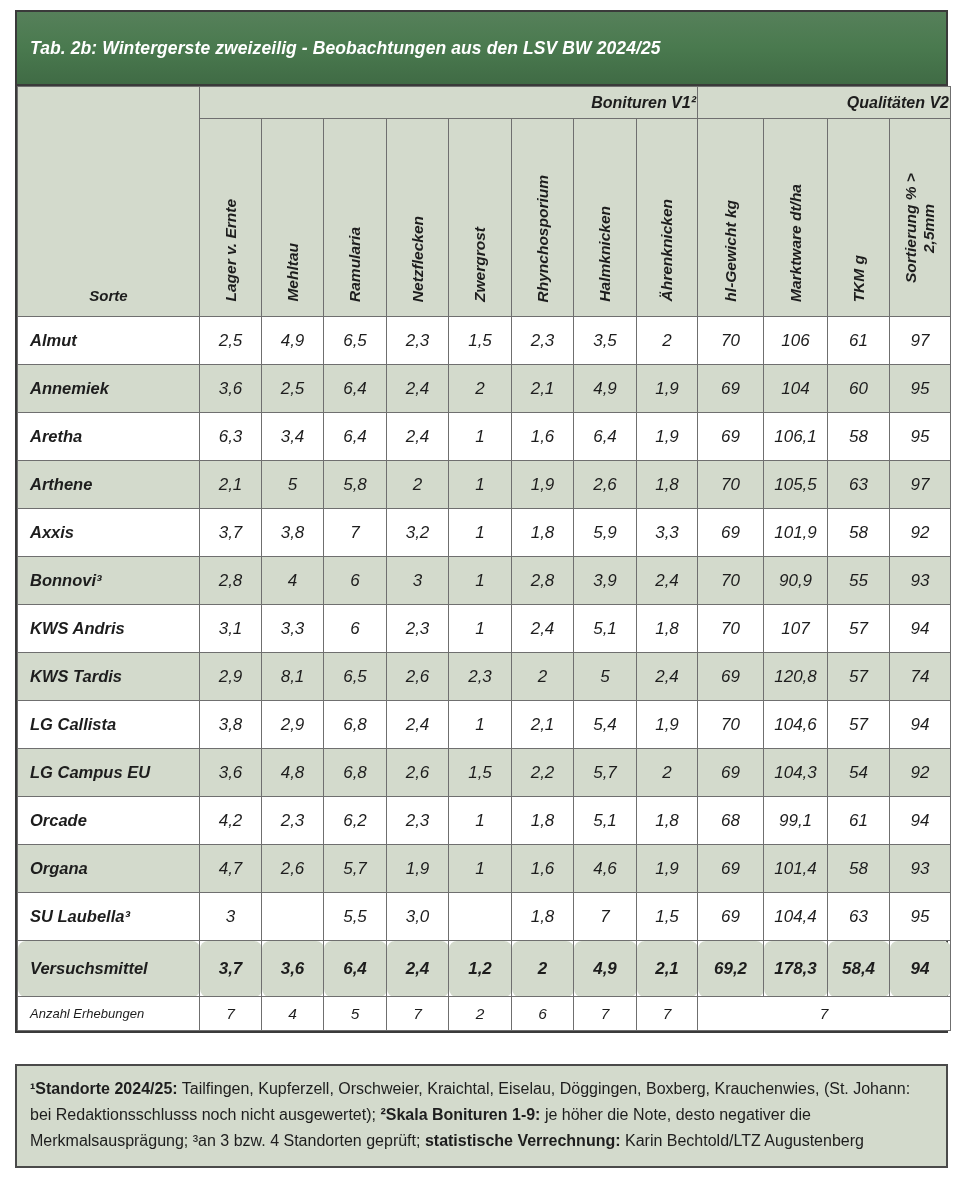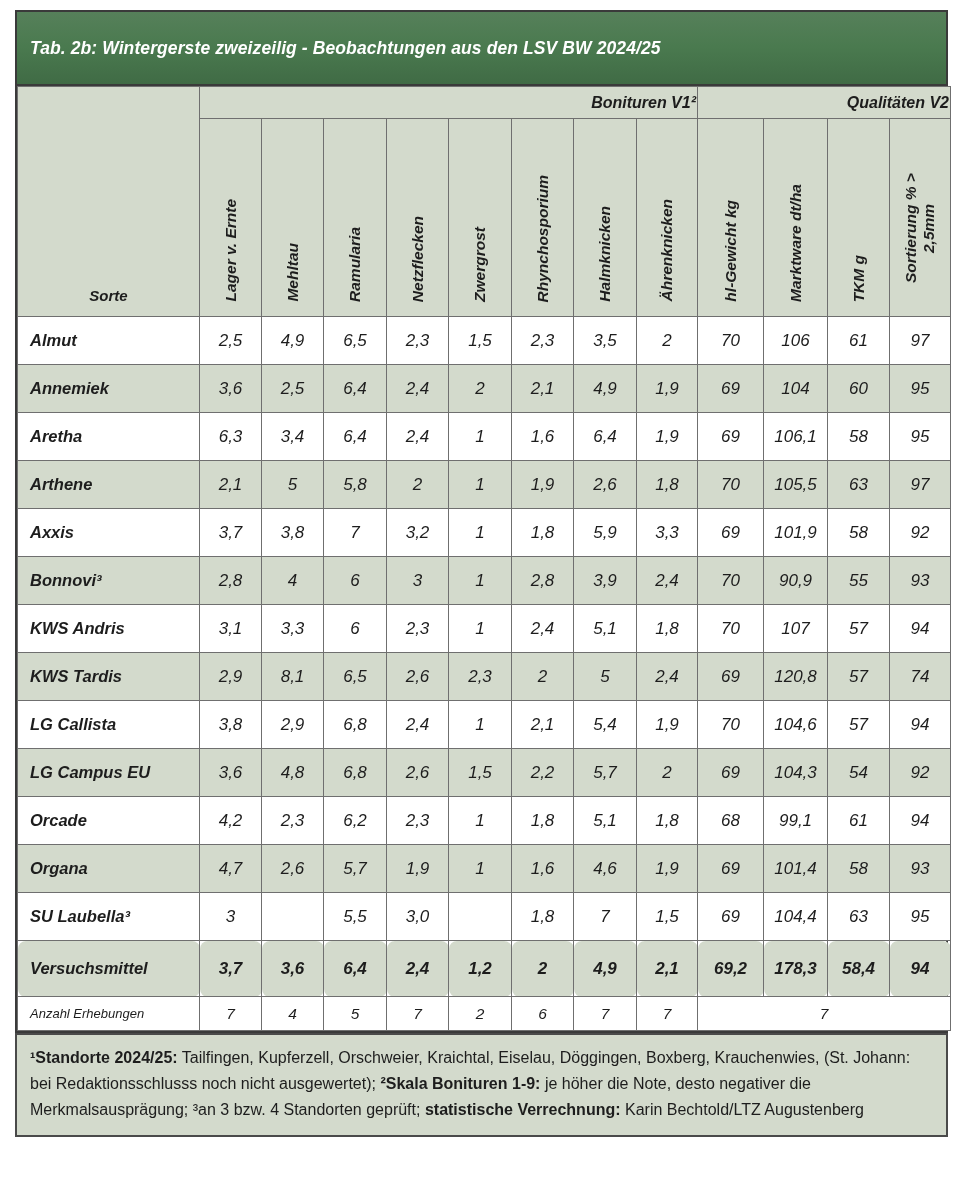--- a/index.html
+++ b/index.html
@@ -119,20 +119,21 @@
     border-bottom: 1px solid var(--grid-light, #6f6f6f);
   }
   tfoot td.anzahl-label {
     text-align: left;
     padding-left: 12px;
     font-size: 13px;
   }
   .footnote {
     width: 933px;
     box-sizing: border-box;
+    margin-top: 31px;
     border: 2px solid #4a4a4a;
     background: var(--sage, #d3dacc);
     padding: 10px 13px 12px 13px;
     font-size: 16px;
     line-height: 26px;
   }
   .footnote .seg-bold { font-weight: bold; }
 </style>
 </head>
 <body>

